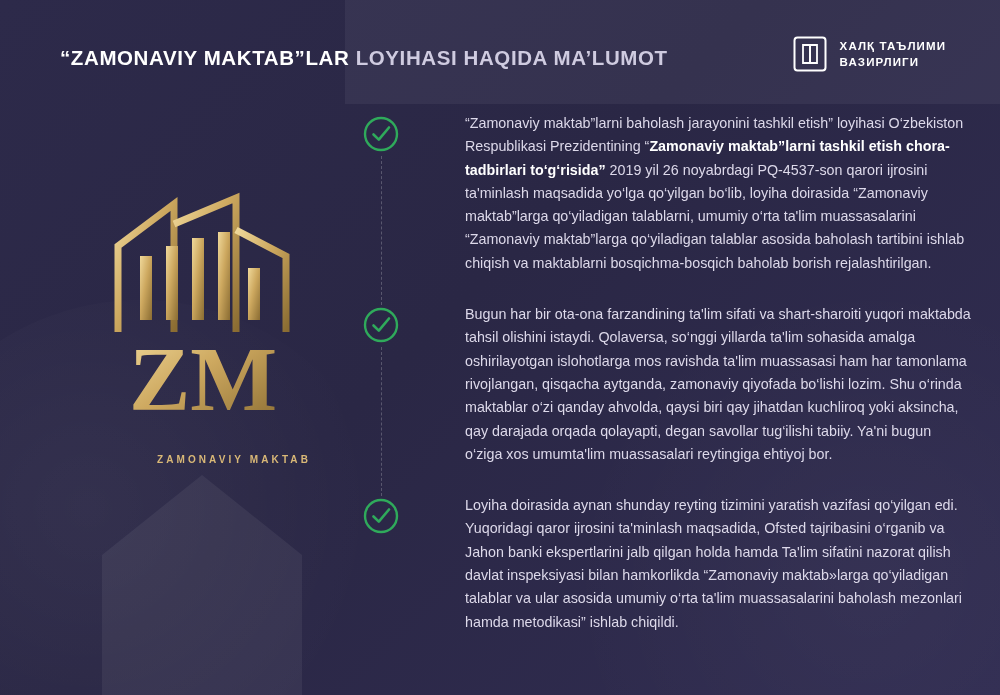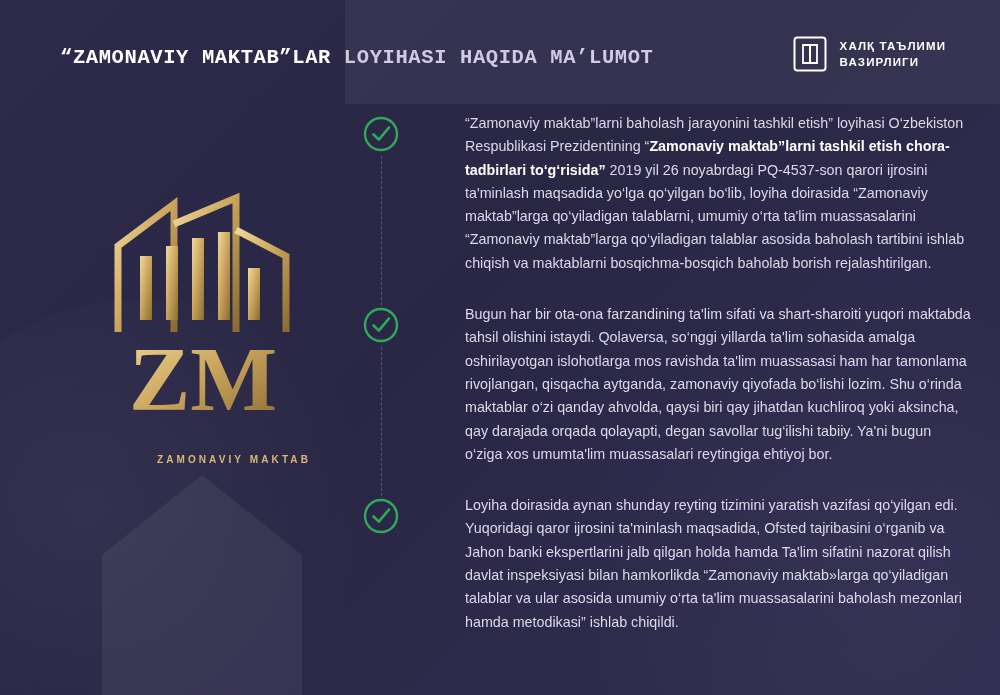--- a/index.html
+++ b/index.html
@@ -43,21 +43,20 @@
     width: 655px; height: 104px;
     background: rgba(255,255,255,0.055);
   }
   .header-title {
     position: absolute; left: 60px; top: 46px;
     font-size: 20.5px;
     letter-spacing: 0.6px;
     font-weight: bold;
     color: #cfcbe0;
     white-space: nowrap;
-    font-family: Liberation Mono, monospace;
   }
   .header-title .hl { color: #ffffff; }
 
   .brand {
     position: absolute; right: 54px; top: 36px;
     display: flex; align-items: center; gap: 13px;
   }
   .brand-mark {
     width: 34px; height: 36px;
   }

